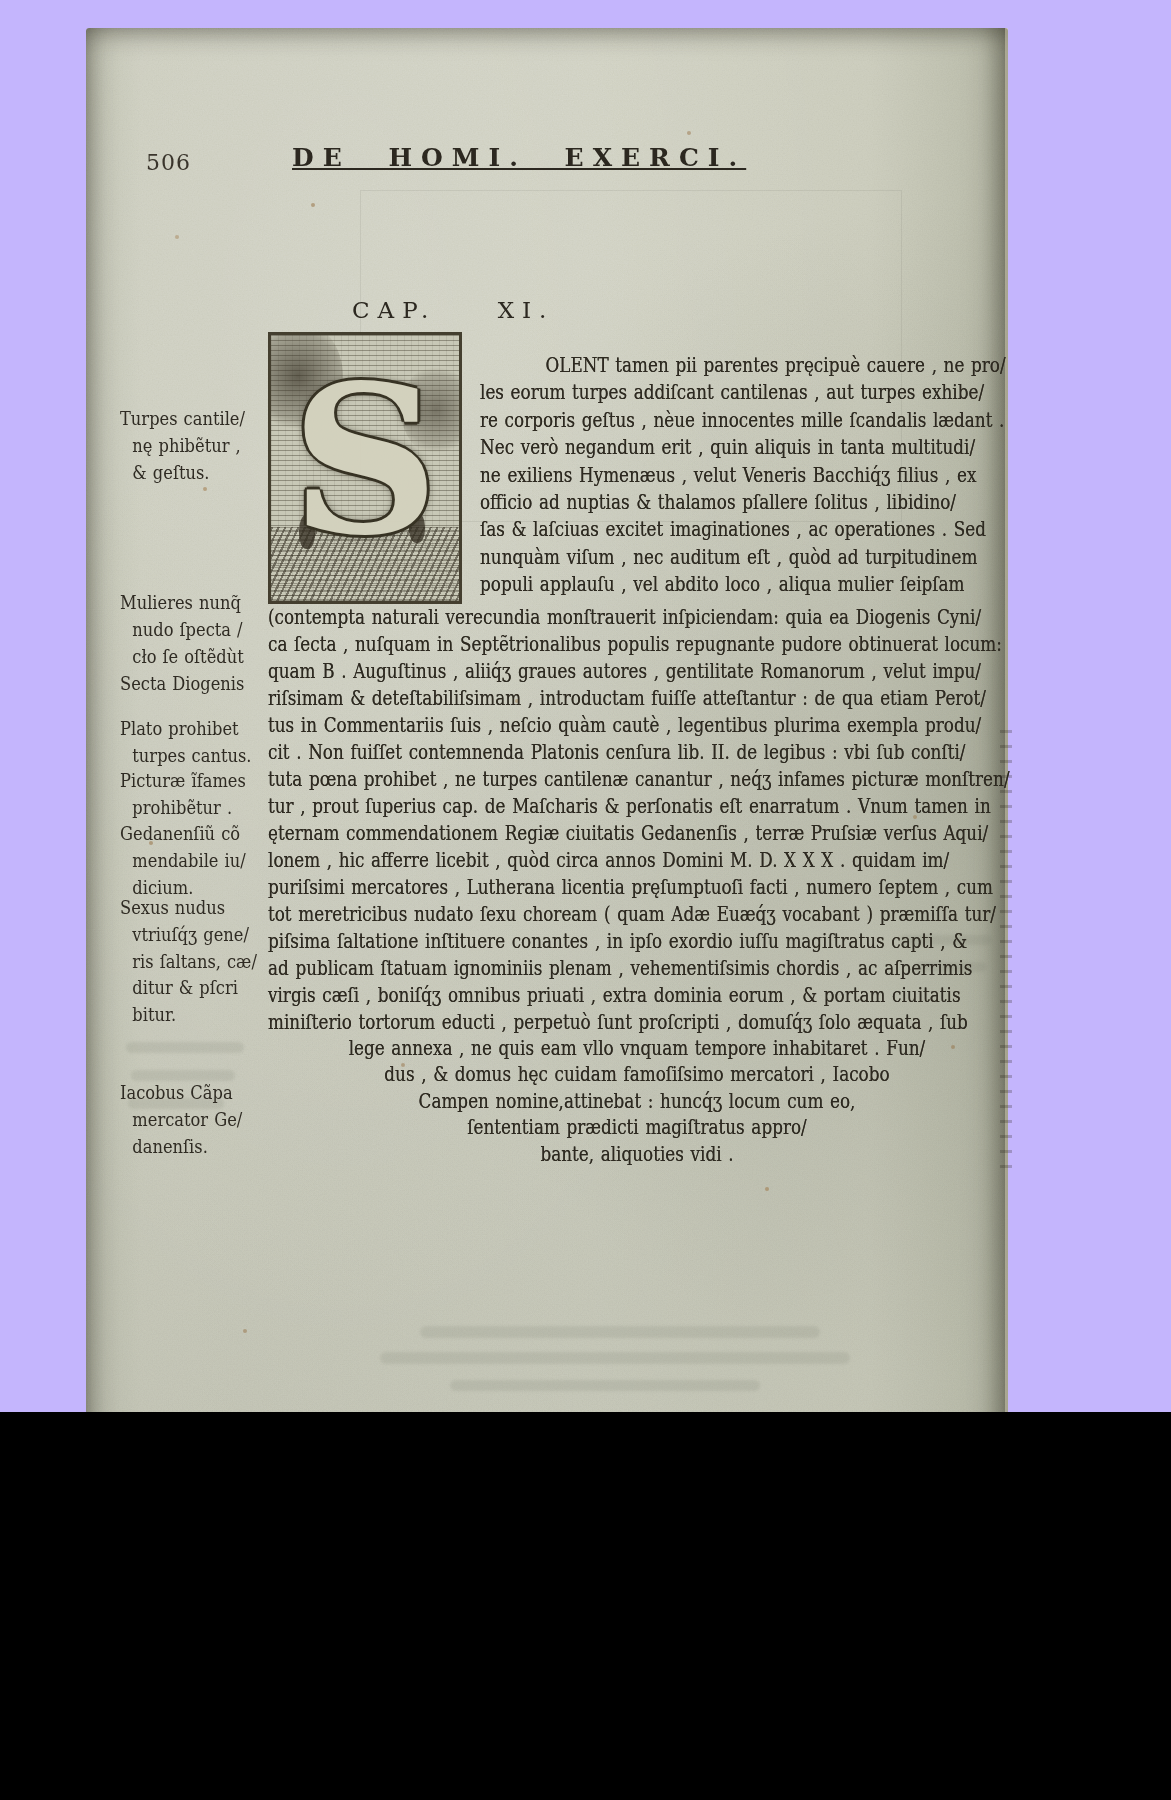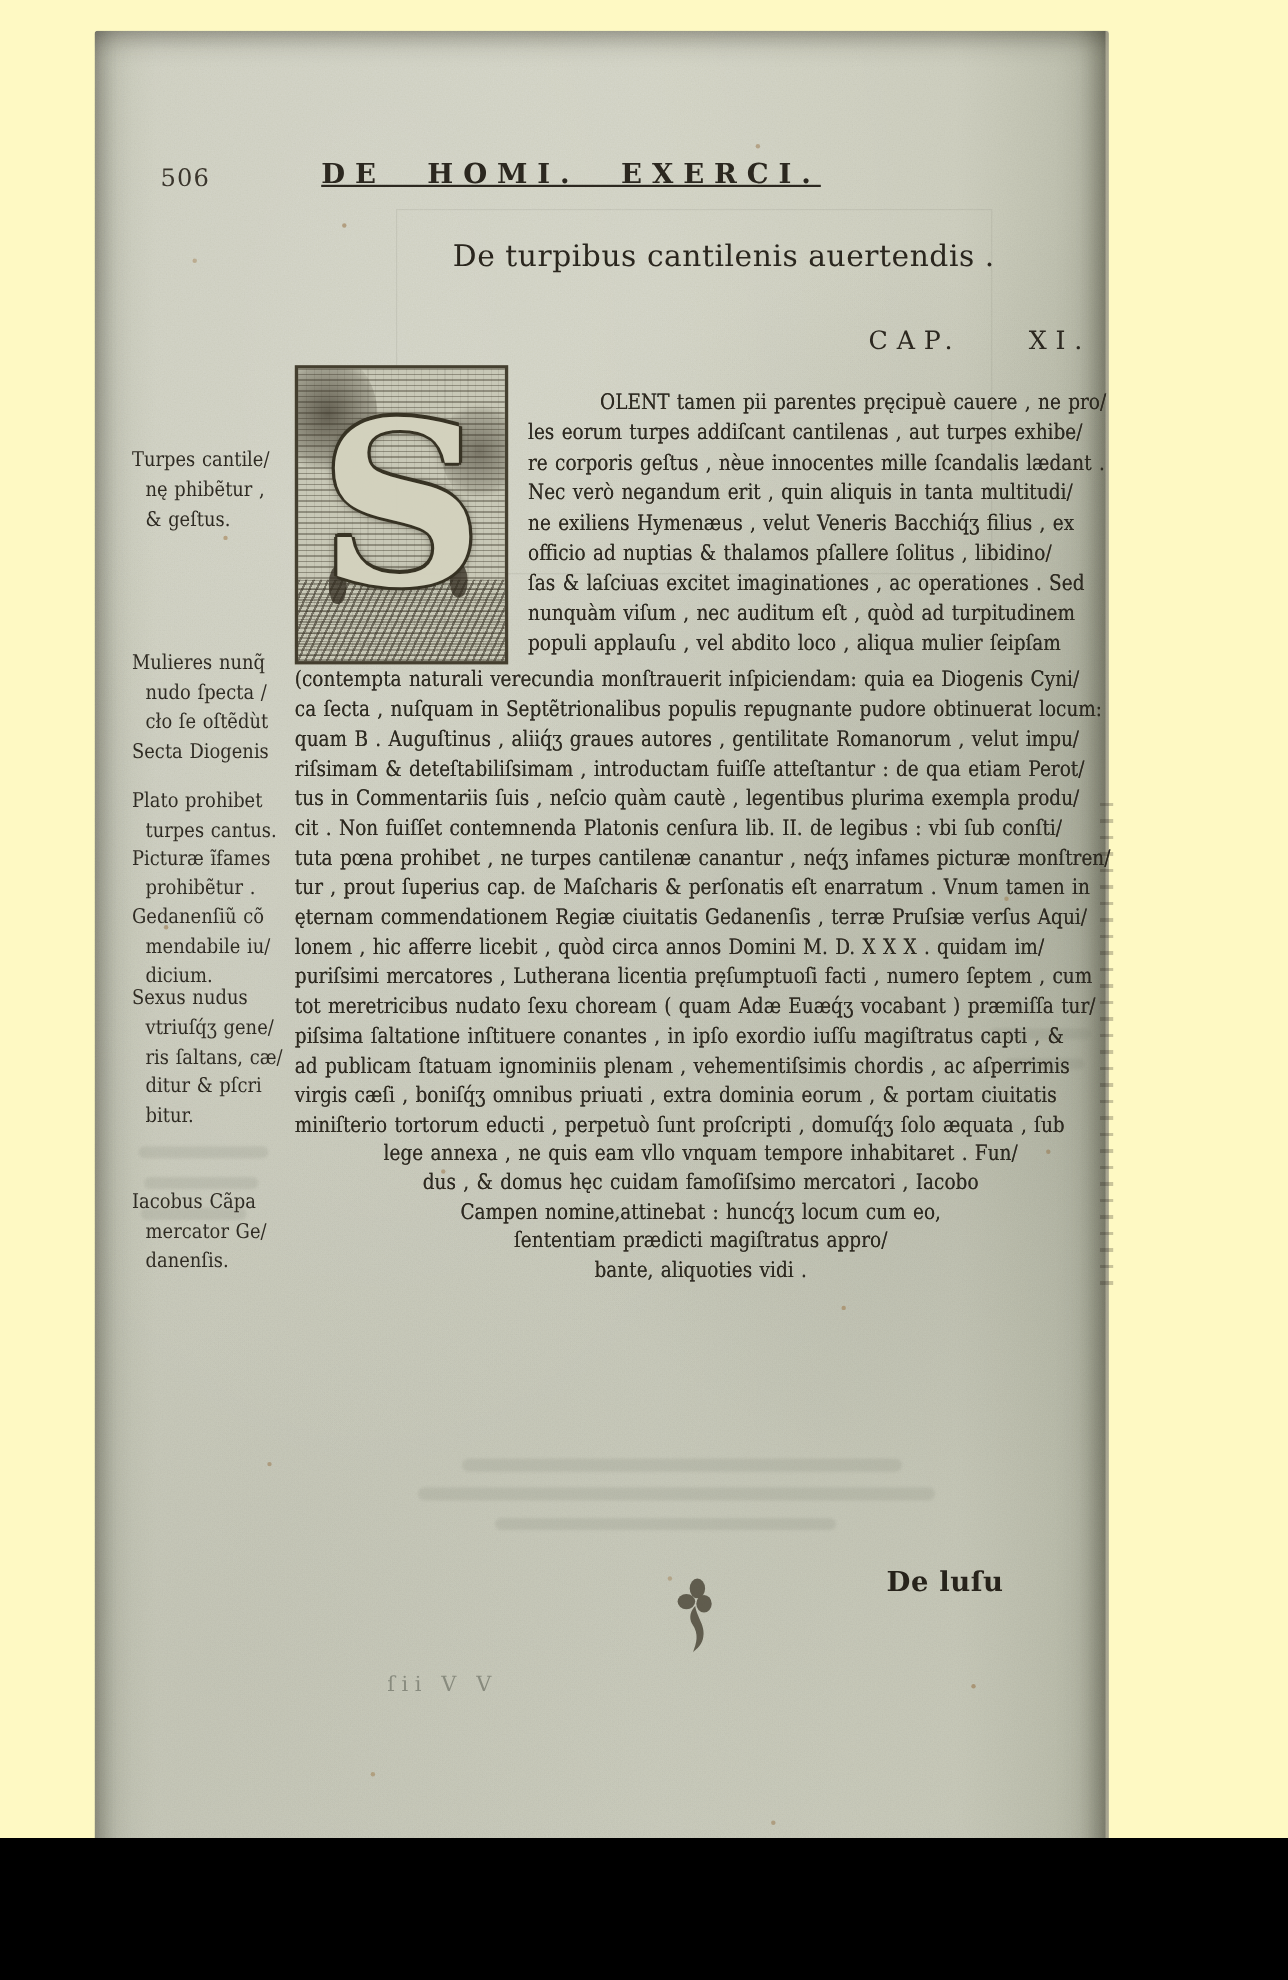--- a/index.html
+++ b/index.html
@@ -1,18 +1,18 @@
 <!DOCTYPE html>
 <html><head>
 <meta charset="utf-8">
 <style>
   html,body{margin:0;padding:0;background:#000;}
   .stage{
-    position:relative;width:1171px;height:1671px;overflow:hidden;
-    background:#fef9c3;
+    position:relative;width:1171px;height:1412px;overflow:hidden;
+    background:#c4b5fd;
     font-family:"DejaVu Serif", serif;
     color:#2d2920;
   }
   
   .paper{
     position:absolute;left:86px;top:28px;width:922px;height:1684px;
     background:
       radial-gradient(ellipse at 28% 18%, rgba(255,255,255,.10), transparent 55%),
       radial-gradient(ellipse at 72% 74%, rgba(118,124,108,.14), transparent 60%),
       radial-gradient(ellipse at 94% 45%, rgba(108,112,96,.16), transparent 45%),
@@ -42,21 +42,21 @@
     background:linear-gradient(90deg,#b0a890 0%,#8a english 0%,#8a8370 28%,#5e5848 55%,#332f25 80%,#14120c 100%);}
   .edge-line{position:absolute;left:1005px;top:28px;width:3px;height:1684px;background:rgba(220,214,188,.5);}
   .edge-marks{position:absolute;left:1000px;top:730px;width:12px;height:440px;opacity:.55;
     background:repeating-linear-gradient(180deg, rgba(42,36,26,.45) 0 3px, transparent 3px 15px);}
   
   .folio{position:absolute;left:146px;top:150px;font-size:22px;color:#3a352c;letter-spacing:1px;}
   .running-title{position:absolute;left:292px;top:143px;font-size:25px;color:#2c2820;
     letter-spacing:9px;word-spacing:20px;font-weight:600;text-decoration:underline;}
   .chapter-title{position:absolute;left:336px;top:218px;width:644px;text-align:center;
     font-size:27px;color:#2a261e;letter-spacing:.5px;}
-  .chapter-number{position:absolute;left:352px;top:297px;width:640px;text-align:right;
+  .chapter-number{position:absolute;left:352px;top:297px;width:640px;text-align:left;
     font-size:23px;color:#2c2820;letter-spacing:8px;word-spacing:46px;}
   
   .initial{position:absolute;left:268px;top:332px;width:188px;height:266px;
     border:3px solid #3a3424;background:#c8c8b6;opacity:.93;overflow:hidden;}
   .initial .hatch{position:absolute;inset:0;
     background:
       repeating-linear-gradient(180deg, rgba(54,48,34,.42) 0 1px, transparent 1px 5px),
       repeating-linear-gradient(90deg, rgba(54,48,34,.10) 0 1px, transparent 1px 7px);}
   .initial .blob1{position:absolute;left:-18px;top:-14px;width:90px;height:110px;border-radius:50%;
     background:radial-gradient(circle, rgba(44,38,26,.70), rgba(44,38,26,.25) 60%, transparent 75%);}
@@ -132,21 +132,20 @@
   <div class="sm sm2"></div>
   <div class="sm sm3"></div>
   <div class="sm sm4"></div>
   <div class="sm sm5"></div>
   <div class="sm sm6"></div>
   <div class="sm sm7"></div>
   <div class="sm sm8"></div>
 
   <div class="folio">506</div>
   <div class="running-title">DE HOMI. EXERCI.</div>
-  <div class="chapter-title">De turpibus cantilenis auertendis .</div>
   <div class="chapter-number">CAP. XI.</div>
 
   <div class="initial">
     <div class="hatch"></div>
     <div class="blob1"></div>
     <div class="blob2"></div>
     <div class="ground"></div>
     <div class="fig f1"></div>
     <div class="fig f2"></div>
     <span class="initial-letter">S</span>

